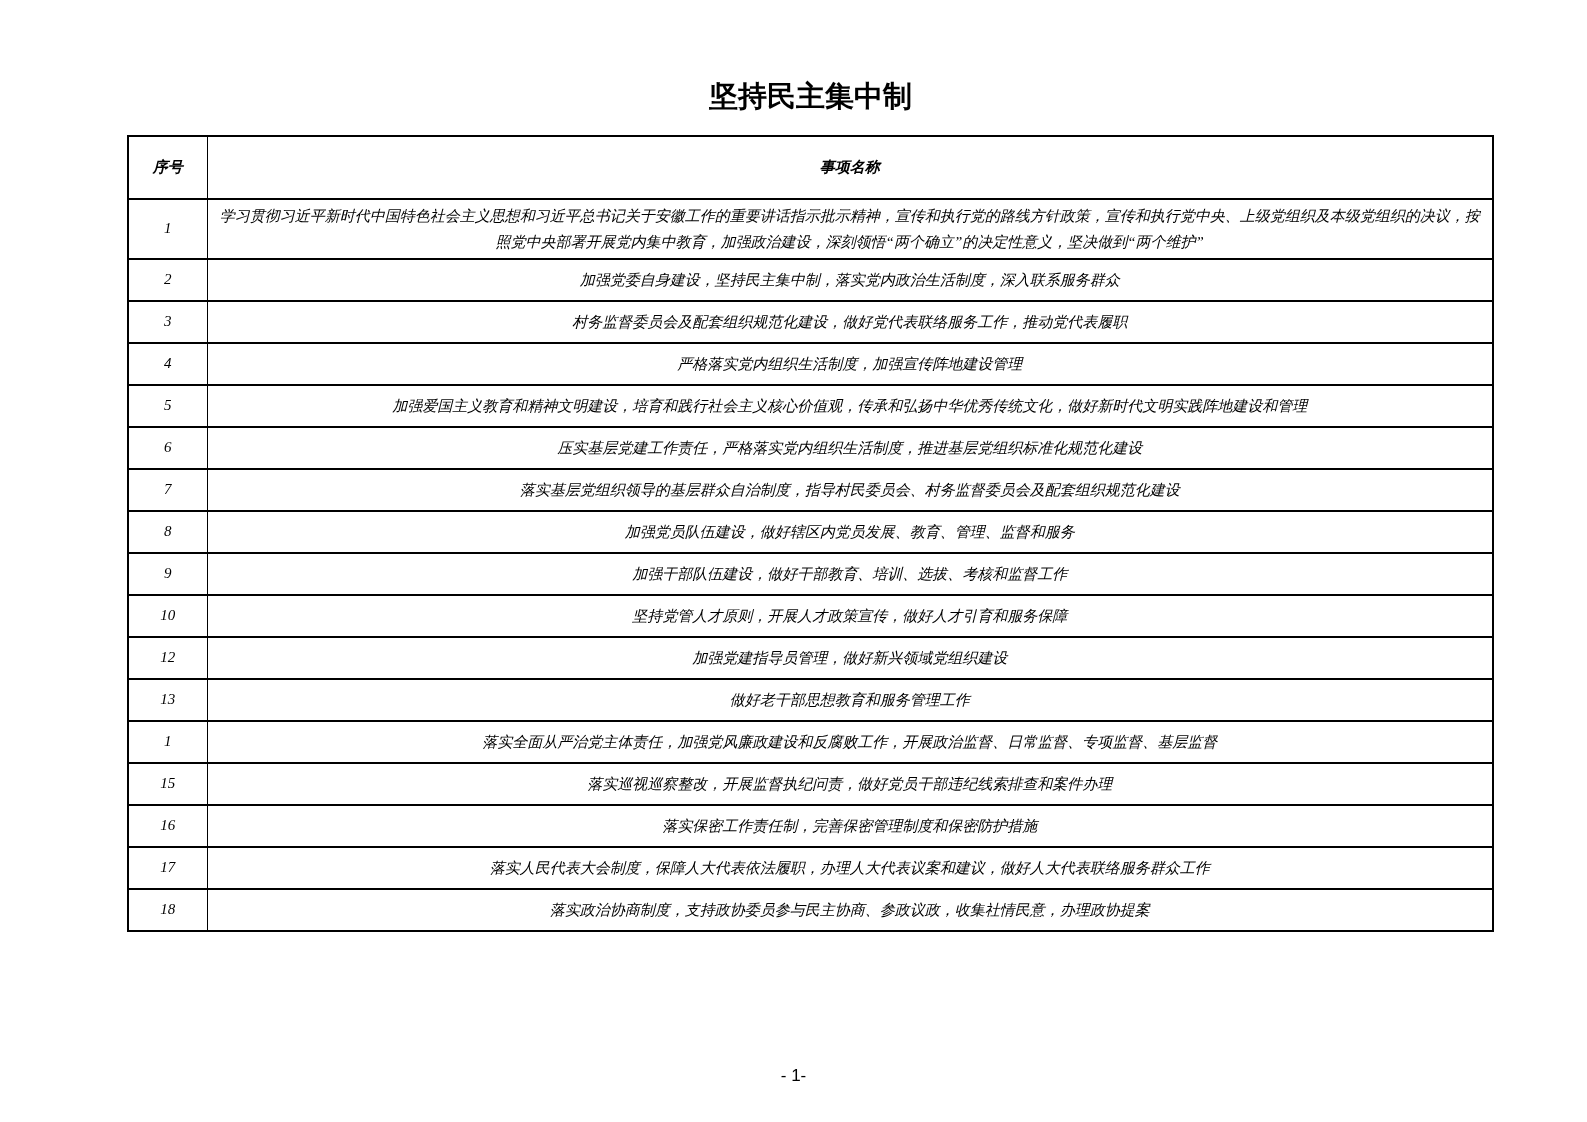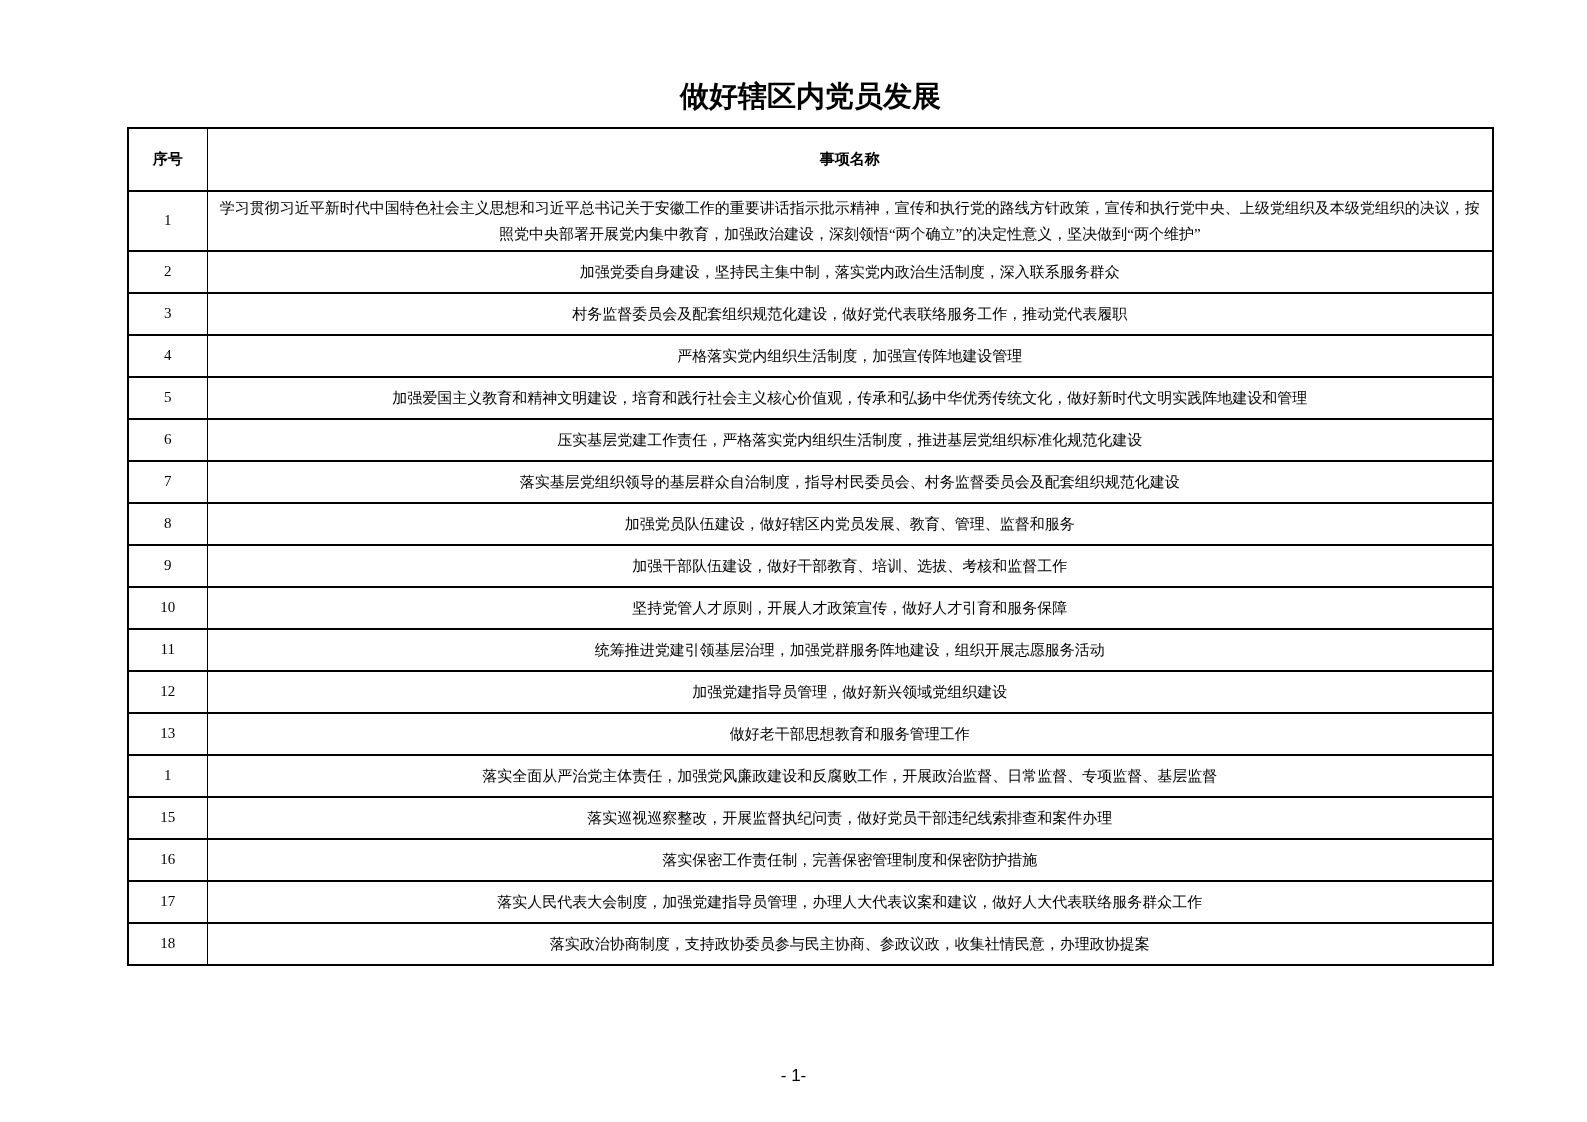--- a/index.html
+++ b/index.html
@@ -21,24 +21,25 @@
     margin: 0;
     padding-top: 78px;
     text-align: center;
     font-size: 29px;
     line-height: 1.3;
     font-weight: bold;
     font-family: "Liberation Serif", "DejaVu Serif", serif;
   }
   table.list-table {
     width: 1367px;
-    margin-top: 11px;
+    margin-top: 19px;
     border-collapse: collapse;
     table-layout: fixed;
     border: 2px solid #000;
+    font-style: italic;
   }
   table.list-table th,
   table.list-table td {
     border: 1px solid #000;
     border-top-width: 2px;
     border-bottom-width: 2px;
     vertical-align: middle;
     word-break: break-all;
   }
   .header-row th {
@@ -72,21 +73,21 @@
     text-align: center;
     font-family: "Liberation Sans", "DejaVu Sans", sans-serif;
     font-size: 17px;
   }
 </style>
 </head>
 <body>
 
 <div class="page">
 
-  <h1 class="doc-title">做好辖区内党员发展</h1>
+  <h1 class="doc-title">坚持民主集中制</h1>
 
   <table class="list-table">
     <thead>
       <tr class="header-row">
         <th class="col-serial-head">序号</th>
         <th class="col-name-head">事项名称</th>
       </tr>
     </thead>
     <tbody>
 
@@ -133,24 +134,20 @@
   <tr class="item-row">
     <td class="cell-serial">9</td>
     <td class="cell-text">加强干部队伍建设，做好干部教育、培训、选拔、考核和监督工作</td>
   </tr>
 
   <tr class="item-row">
     <td class="cell-serial">10</td>
     <td class="cell-text">坚持党管人才原则，开展人才政策宣传，做好人才引育和服务保障</td>
   </tr>
 
-  <tr class="item-row">
-    <td class="cell-serial">11</td>
-    <td class="cell-text">统筹推进党建引领基层治理，加强党群服务阵地建设，组织开展志愿服务活动</td>
-  </tr>
 
   <tr class="item-row">
     <td class="cell-serial">12</td>
     <td class="cell-text">加强党建指导员管理，做好新兴领域党组织建设</td>
   </tr>
 
   <tr class="item-row">
     <td class="cell-serial">13</td>
     <td class="cell-text">做好老干部思想教育和服务管理工作</td>
   </tr>
@@ -165,21 +162,21 @@
     <td class="cell-text">落实巡视巡察整改，开展监督执纪问责，做好党员干部违纪线索排查和案件办理</td>
   </tr>
 
   <tr class="item-row">
     <td class="cell-serial">16</td>
     <td class="cell-text">落实保密工作责任制，完善保密管理制度和保密防护措施</td>
   </tr>
 
   <tr class="item-row">
     <td class="cell-serial">17</td>
-    <td class="cell-text">落实人民代表大会制度，加强党建指导员管理，办理人大代表议案和建议，做好人大代表联络服务群众工作</td>
+    <td class="cell-text">落实人民代表大会制度，保障人大代表依法履职，办理人大代表议案和建议，做好人大代表联络服务群众工作</td>
   </tr>
 
   <tr class="item-row">
     <td class="cell-serial">18</td>
     <td class="cell-text">落实政治协商制度，支持政协委员参与民主协商、参政议政，收集社情民意，办理政协提案</td>
   </tr>
 </tbody>
   </table>
 
 </div>

